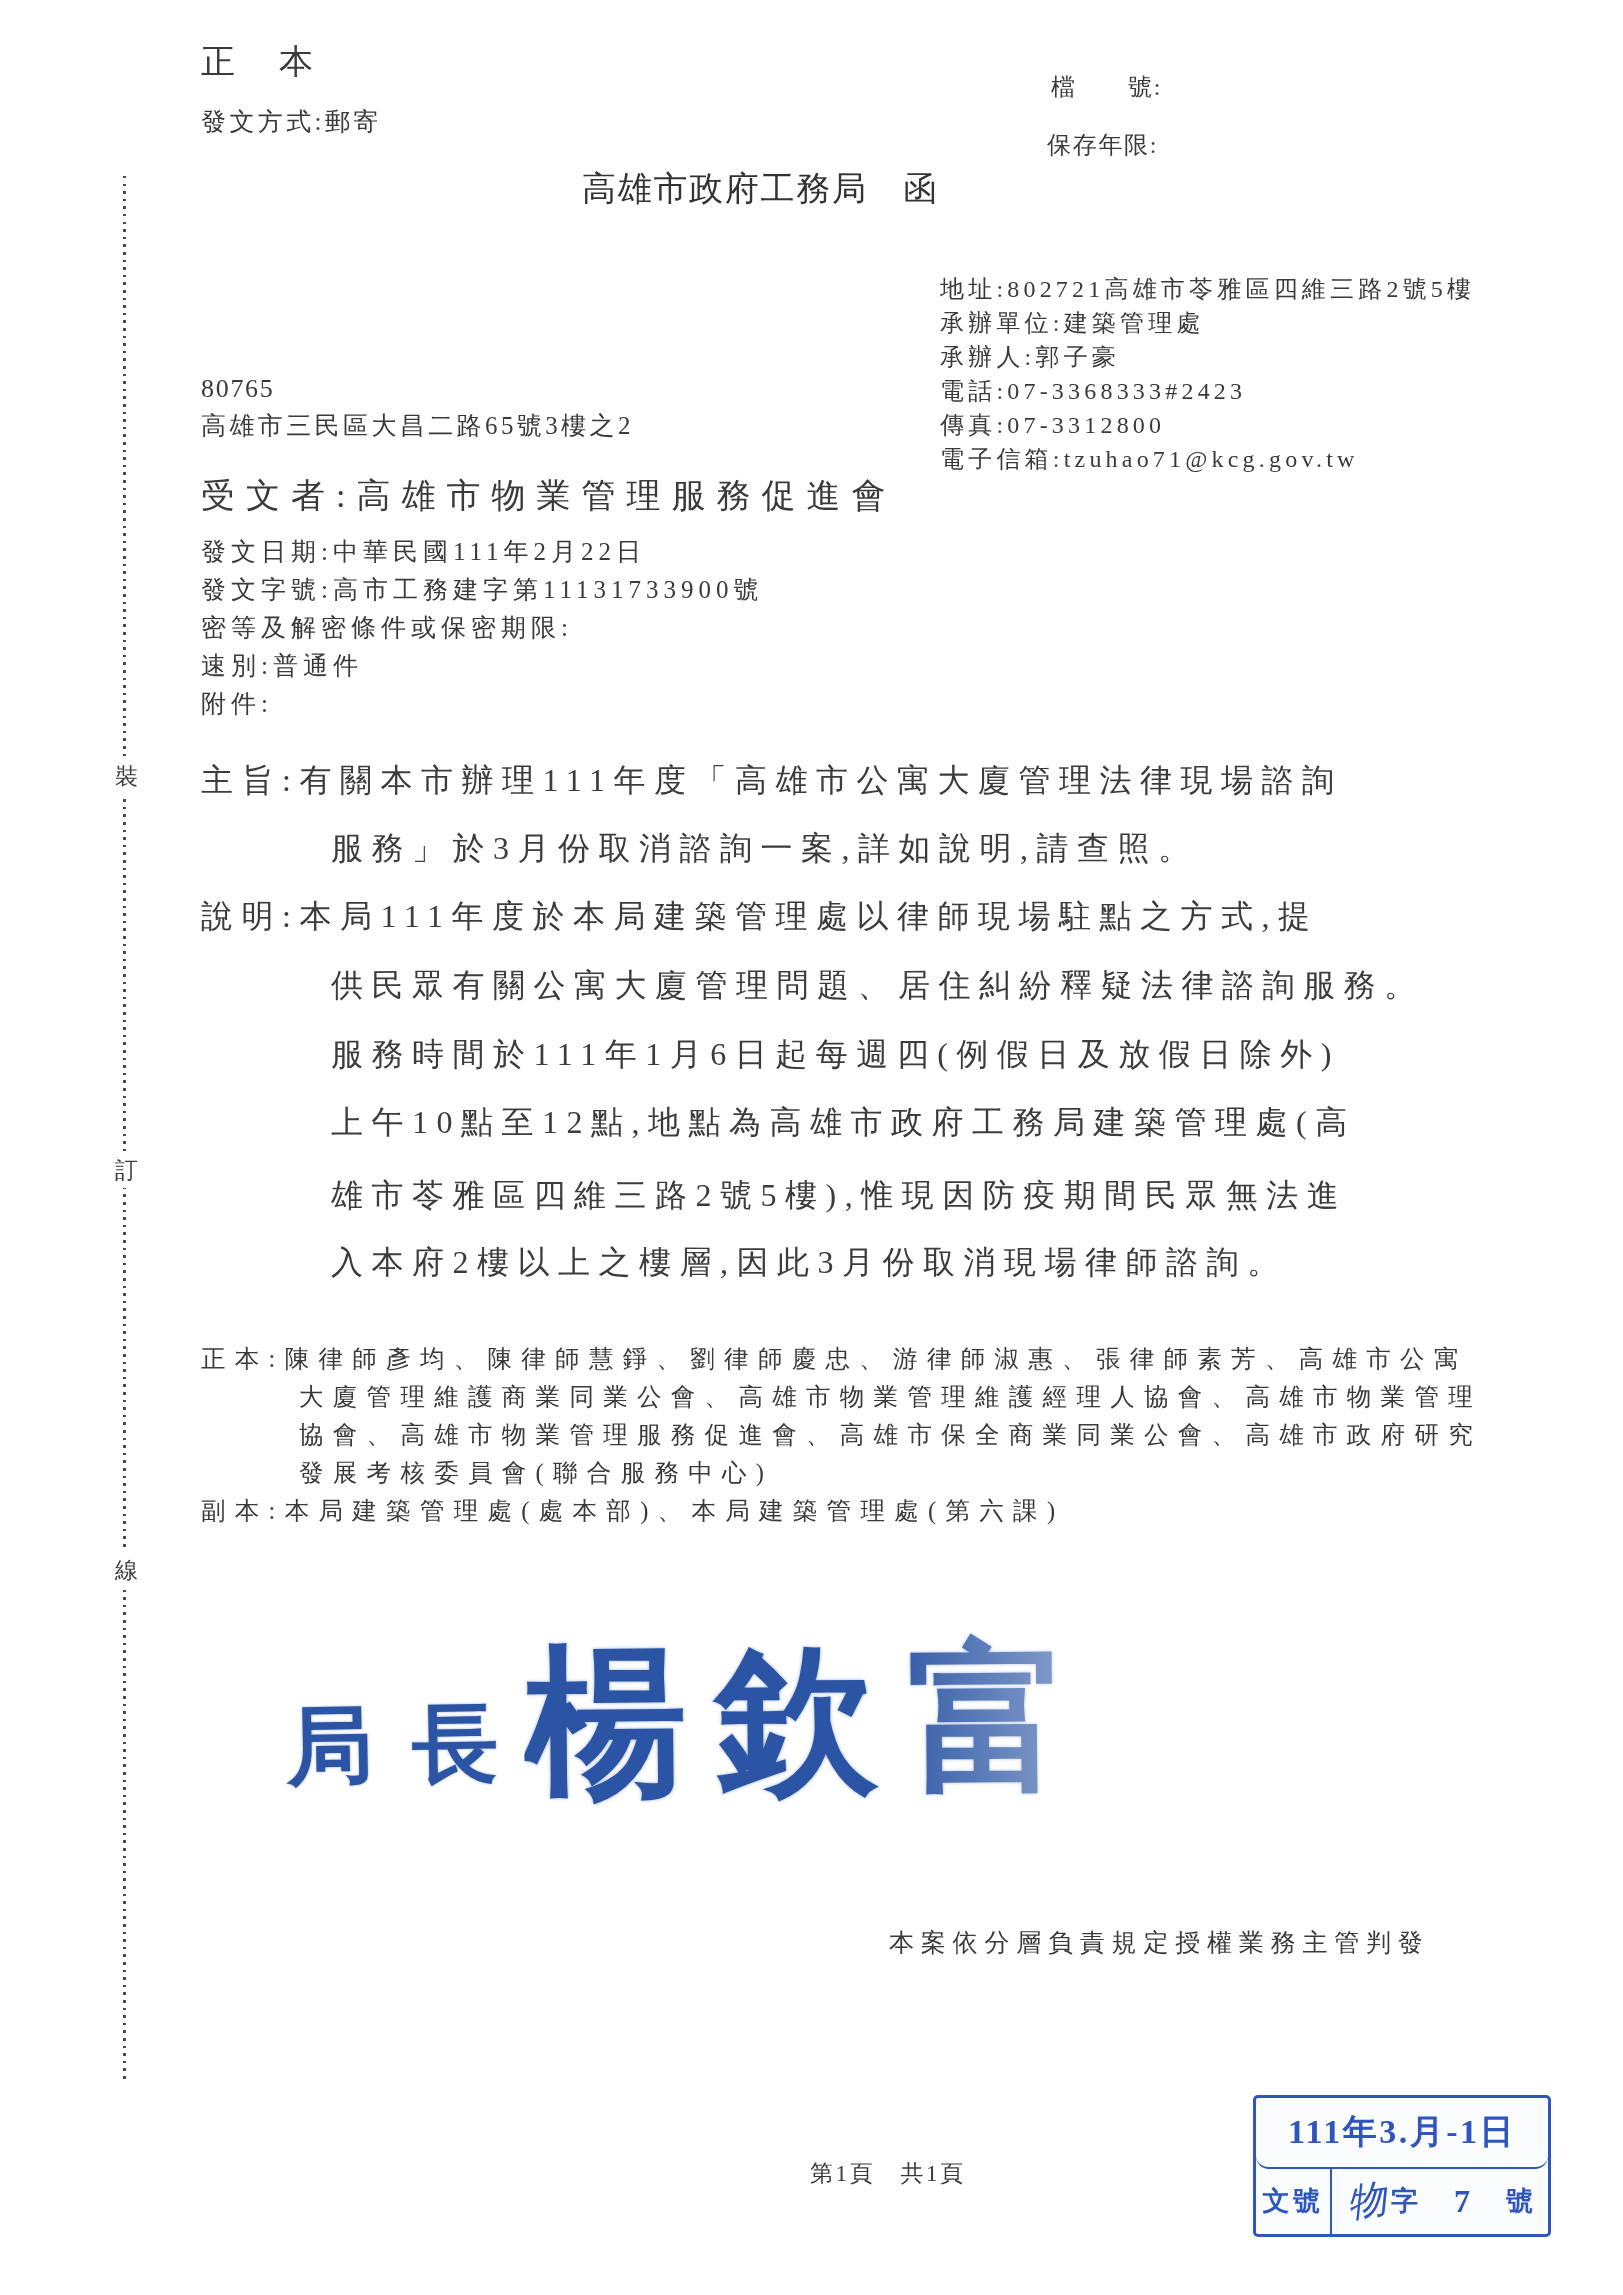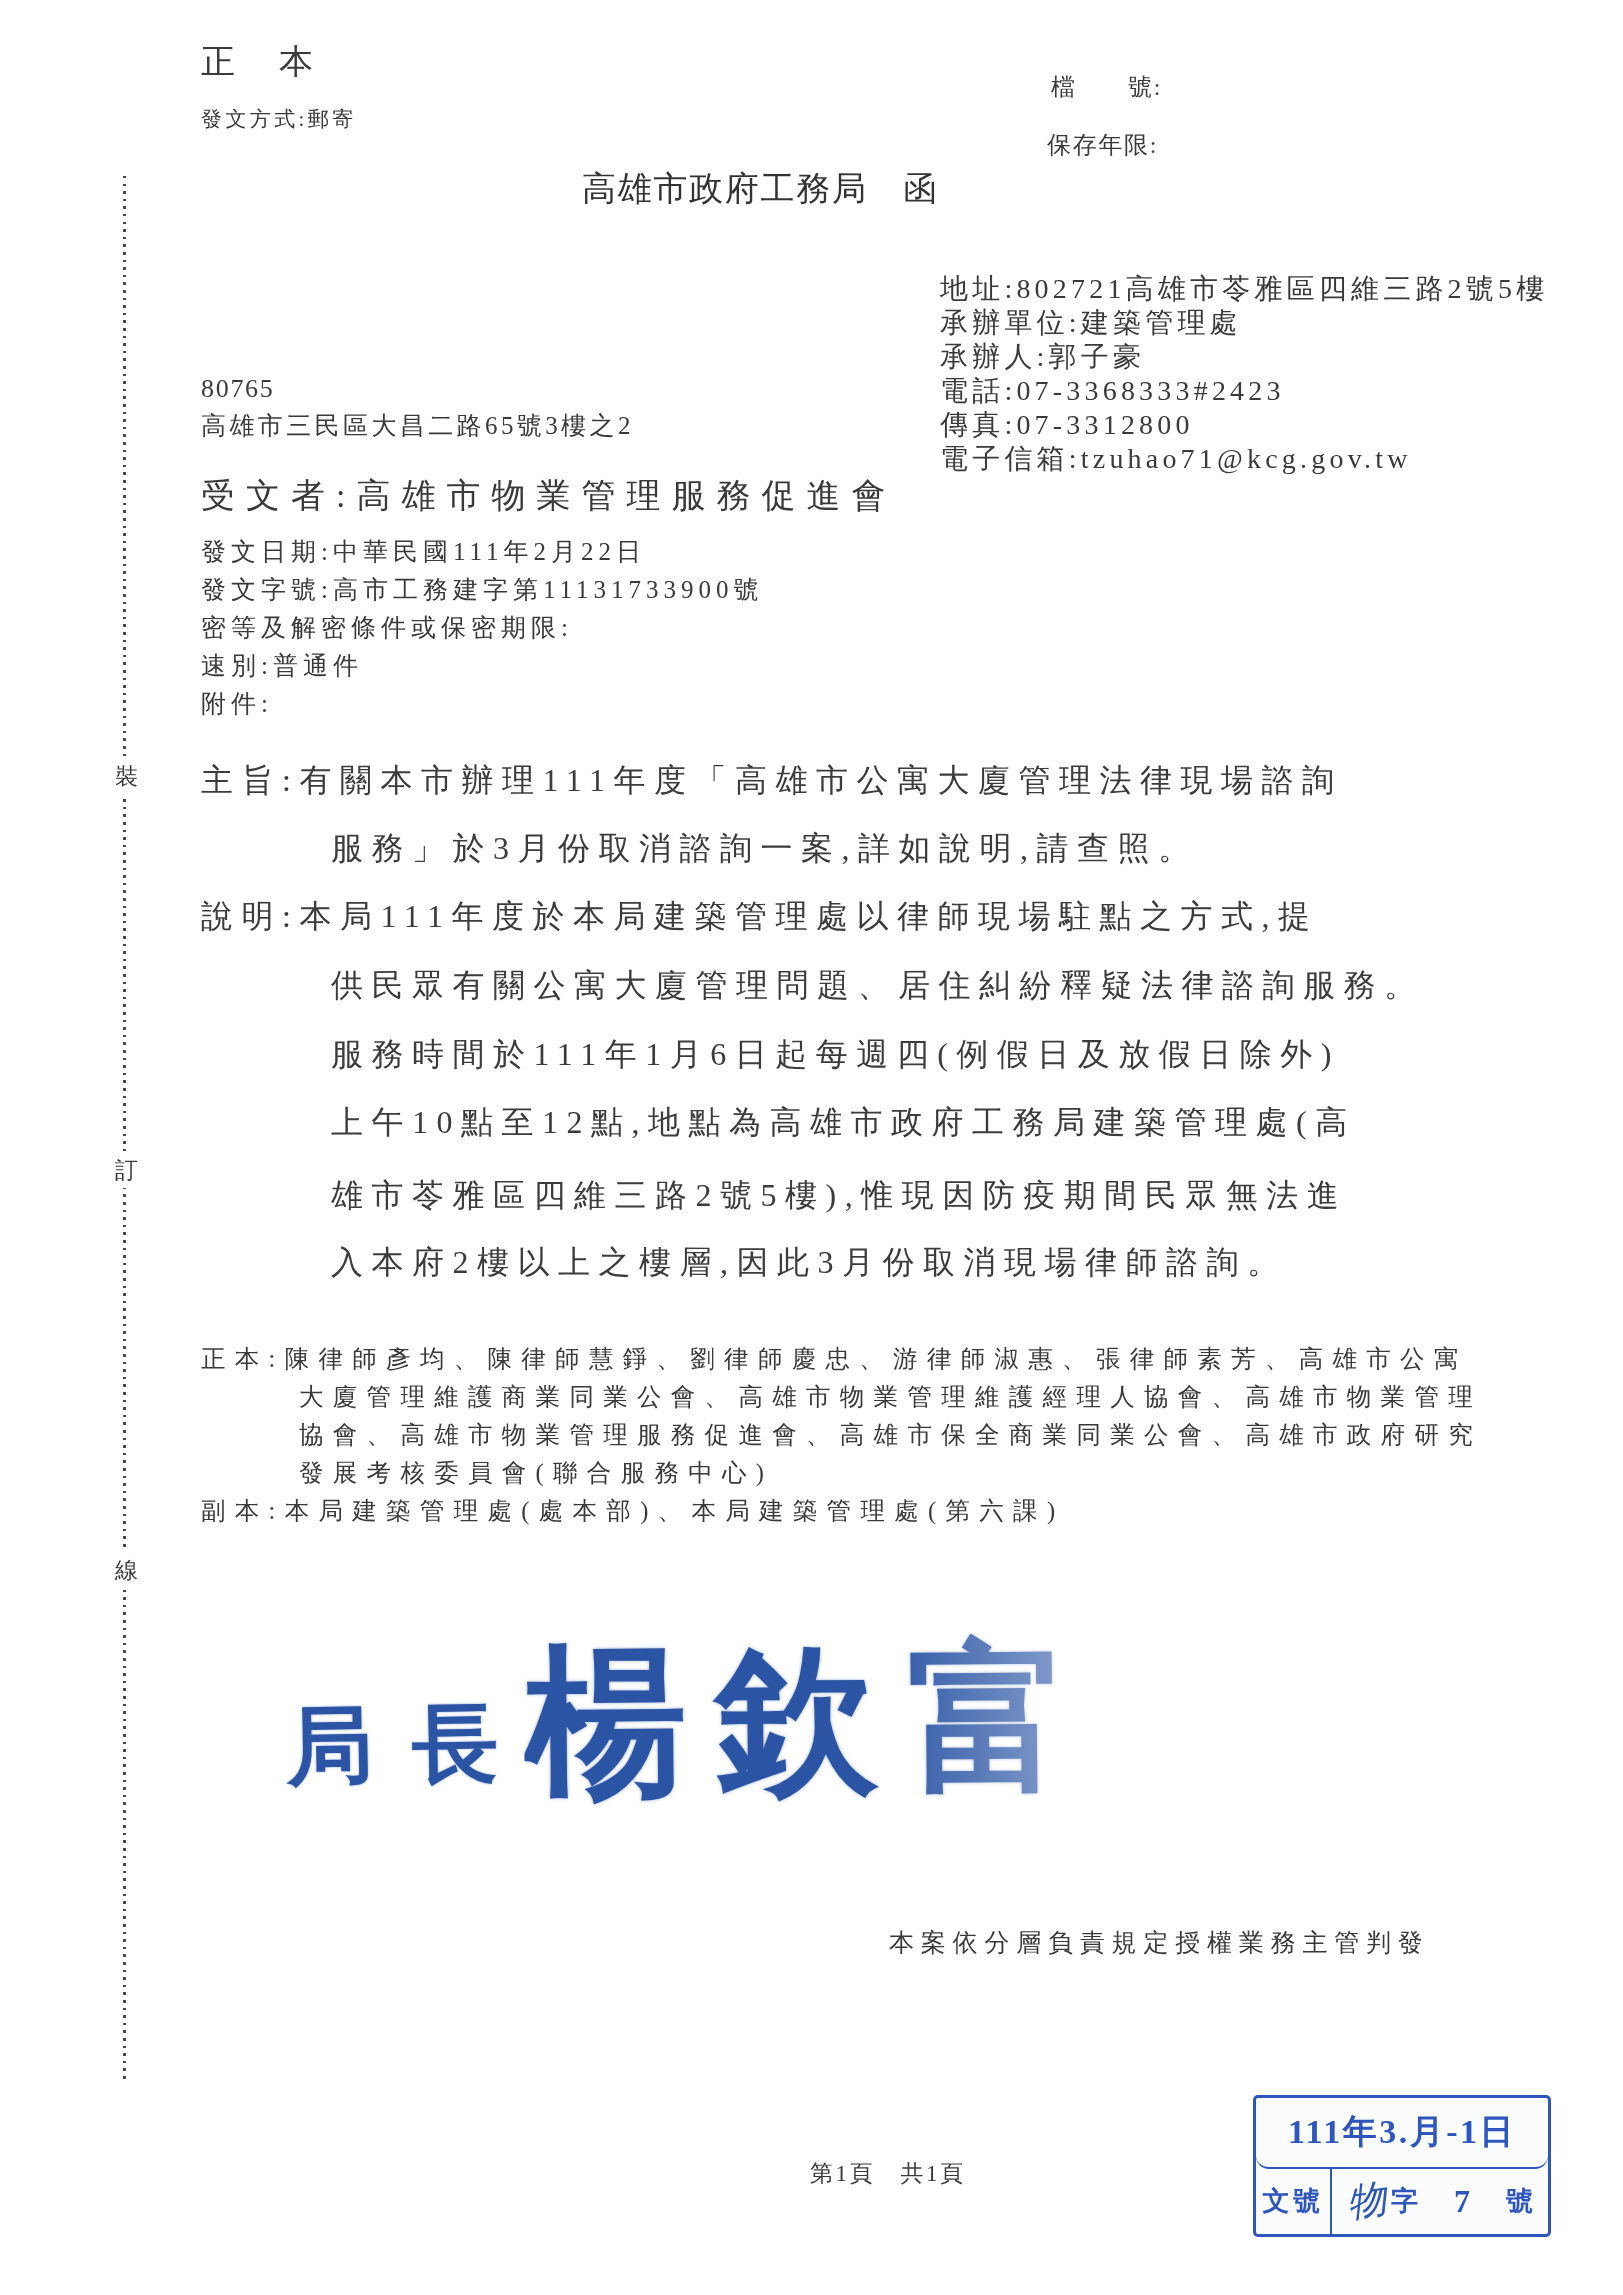--- a/index.html
+++ b/index.html
@@ -9,28 +9,28 @@
     margin:0 auto;
     background:#ffffff;
     font-family:"Liberation Serif","DejaVu Serif",serif;
     color:#3a3a3a;
     overflow:hidden;
   }
   .abs{position:absolute;white-space:nowrap;}
 
   
   .copy-label{left:201px;top:39px;font-size:34px;letter-spacing:5px;text-align:center;}
-  .dispatch-method{left:201px;top:105px;font-size:21px;letter-spacing:3.4px;}
+  .dispatch-method{left:201px;top:105px;font-size:25px;letter-spacing:3.4px;}
   .file-no{left:1051px;top:71px;font-size:24px;letter-spacing:1.7px;}
   .retention{left:1047px;top:129px;font-size:24px;letter-spacing:1.7px;}
 
   .doc-title{left:582px;top:166px;font-size:34px;letter-spacing:1.7px;color:#333;}
 
   
-  .sender-block{left:940px;top:272px;font-size:28px;letter-spacing:4.2px;line-height:34px;}
+  .sender-block{left:940px;top:272px;font-size:24px;letter-spacing:4.2px;line-height:34px;}
   .sender-block div{white-space:nowrap;}
 
   .postal{left:201px;top:374px;font-size:26px;letter-spacing:1.7px;}
   .recipient-addr{left:201px;top:409px;font-size:25px;letter-spacing:3.4px;}
   .addressee{left:201px;top:473px;font-size:34px;letter-spacing:11px;}
 
   .meta-block{left:201px;top:533px;font-size:25px;letter-spacing:5px;line-height:38px;}
 
   
   .body-line{font-size:32px;letter-spacing:8.5px;color:#3c3c3c;}

